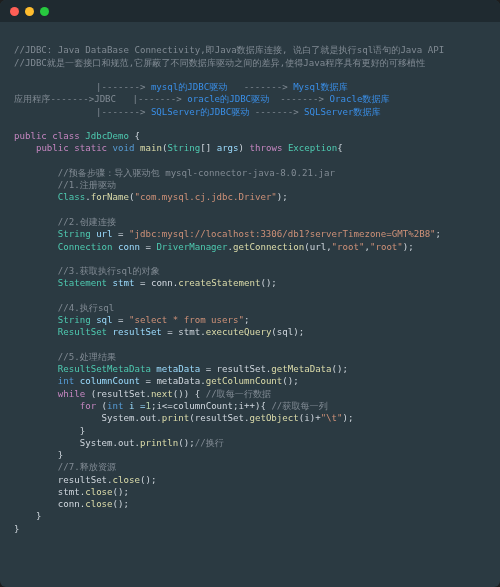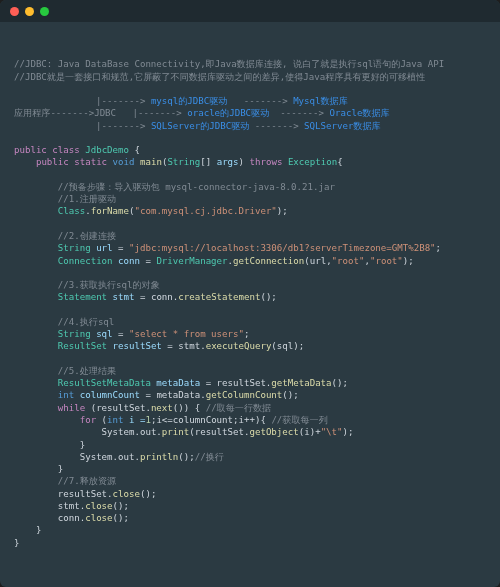--- a/index.html
+++ b/index.html
@@ -1,20 +1,20 @@
 <!DOCTYPE html>
 <html><head>
 <meta charset="utf-8">
 <style>
   html,body{margin:0;padding:0;background:#1e1e1e;width:500px;height:587px;overflow:hidden}
   .window{width:500px;height:587px;background:#2b3a42;border-radius:6px;box-sizing:border-box;font-family:Menlo,Consolas,monospace;font-size:9.1px;color:#d0d7de;line-height:1.35}
   .titlebar{height:22px;display:flex;align-items:center;padding-left:10px;gap:6px;background:#1f2a30;border-radius:6px 6px 0 0}
   .dot{width:9px;height:9px;border-radius:50%}
   .red{background:#ff5f56}.yellow{background:#ffbd2e}.green{background:#27c93f}
-  .code{padding:24px 14px 14px 14px;white-space:pre}
+  .code{padding:10px 14px 14px 14px;white-space:pre}
   .c-comment{color:#808a93}
   .c-kw{color:#c586c0}
   .c-kw2{color:#569cd6}
   .c-type{color:#4ec9b0}
   .c-fn{color:#dcdcaa}
   .c-str{color:#ce9178}
   .c-var{color:#9cdcfe}
   .c-num{color:#b5cea8}
   .c-pl{color:#d0d7de}
   .c-link{color:#3a8ee6}

